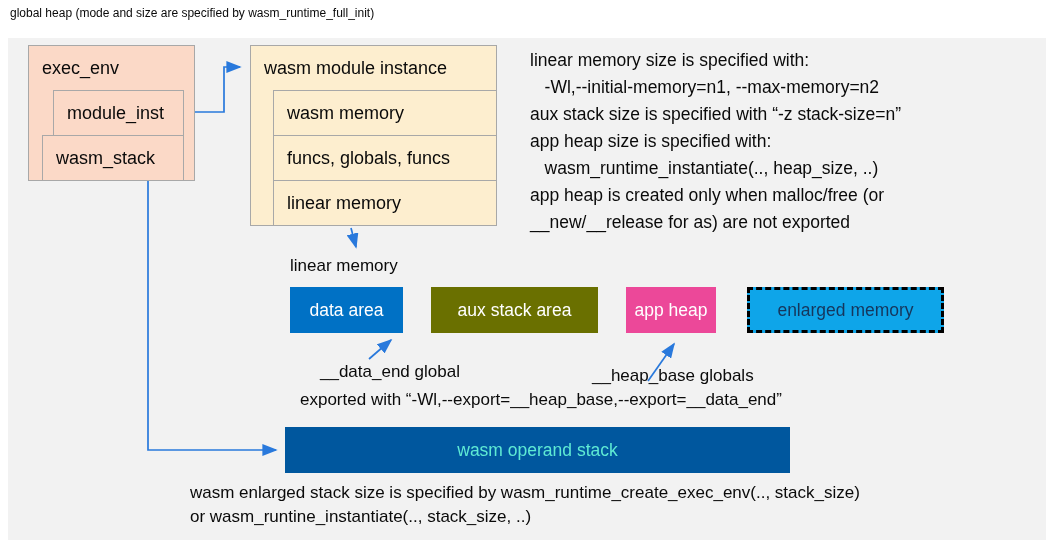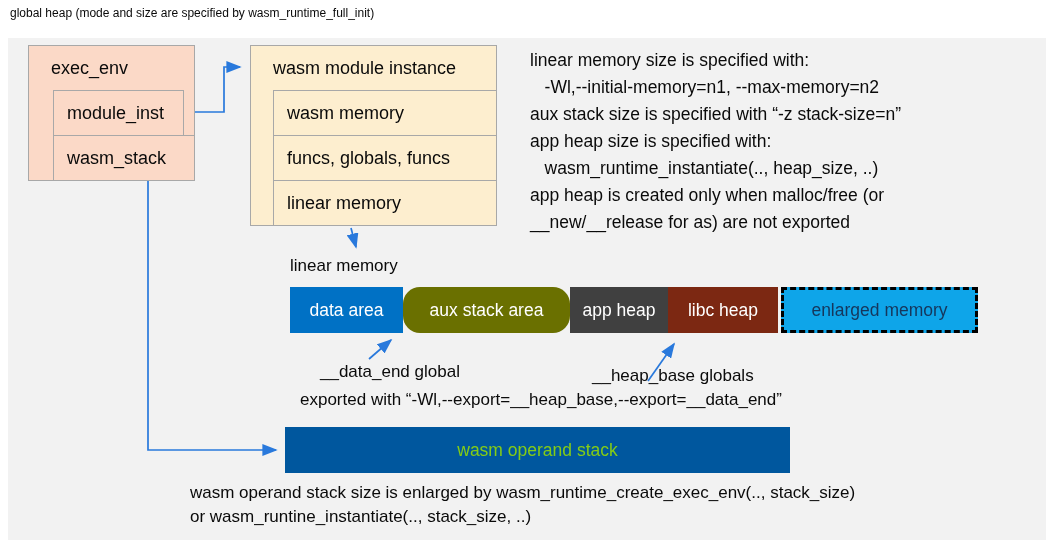--- a/index.html
+++ b/index.html
@@ -8,64 +8,64 @@
     font-family:"Liberation Sans",sans-serif;color:#0a0a0a;
   }
   #canvas-bg{position:absolute;left:8px;top:38px;width:1038px;height:502px;background:#f2f2f2;}
   .abs{position:absolute;}
   #diagram-title{left:10px;top:6px;font-size:12px;font-weight:500;letter-spacing:0;}
 
   
   .tree-box{position:absolute;border:1px solid #a8a8a8;box-sizing:border-box;}
   .exec-fill{background:#fbd9c7;}
   .inst-fill{background:#fdeecf;}
-  .tree-header{position:absolute;left:22px;top:0;height:57px;line-height:45px;font-size:18px;}
+  .tree-header{position:absolute;left:13px;top:0;height:57px;line-height:45px;font-size:18px;}
   .tree-row{position:absolute;border:1px solid #a8a8a8;box-sizing:border-box;height:46px;
             line-height:44px;padding-left:13px;font-size:18px;}
 
   
   #notes-right{left:530px;top:47px;width:516px;font-size:17.5px;line-height:27px;white-space:pre-wrap;}
 
   
   #linear-memory-label{left:290px;top:256px;font-size:17px;}
-  #memory-bar{left:290px;top:287px;height:46px;display:flex;}
+  #memory-bar{left:290px;top:287px;height:46px;display:flex;gap:28px;}
   .seg{height:46px;display:flex;align-items:center;justify-content:center;
        color:#ffffff;font-size:17.5px;box-sizing:border-box;}
   .seg-data{width:113px;background:#0071c5;}
-  .seg-aux{width:167px;background:#6a7000;border-radius:17px;}
-  .seg-appheap{width:98px;background:#404040;}
+  .seg-aux{width:167px;background:#6a7000;}
+  .seg-appheap{width:90px;background:#ec4899;}
   .seg-libc{width:110px;background:#7c2812;}
   .seg-enlarged{width:197px;margin-left:3px;background:#0ea5e9;border:3px dashed #000000;
                 color:#16365c;}
 
   .small-label{font-size:17px;}
   #data-end-label{left:320px;top:362px;}
   #heap-base-label{left:592px;top:366px;}
   #export-note{left:300px;top:390px;font-size:17px;}
 
   
   #operand-stack-bar{left:285px;top:427px;width:505px;height:46px;background:#00579e;
-    display:flex;align-items:center;justify-content:center;color:#84cc16;font-size:17.5px;text-align:center;}
+    display:flex;align-items:center;justify-content:center;color:#5eead4;font-size:17.5px;text-align:center;}
   #operand-note{left:190px;top:481px;width:850px;font-size:17px;line-height:24px;white-space:pre-wrap;}
 
   #arrows{position:absolute;left:0;top:0;width:1054px;height:547px;pointer-events:none;}
 </style>
 </head>
 <body>
 
 <div id="page">
   <div id="canvas-bg"></div>
 
   <div class="abs" id="diagram-title">global heap (mode and size are specified by wasm_runtime_full_init)</div>
 
   <div class="tree-box exec-fill" style="left:28px;top:45px;width:167px;height:136px;">
     <div class="tree-header">exec_env</div>
   </div>
   <div class="tree-row exec-fill abs" style="left:53px;top:90px;width:131px;">module_inst</div>
-  <div class="tree-row exec-fill abs" style="left:53px;top:135px;width:142px;">wasm_stack</div>
+  <div class="tree-row exec-fill abs" style="left:42px;top:135px;width:142px;">wasm_stack</div>
 
   <div class="tree-box inst-fill" style="left:250px;top:45px;width:247px;height:181px;">
     <div class="tree-header">wasm module instance</div>
   </div>
   <div class="tree-row inst-fill abs" style="left:273px;top:90px;width:224px;">wasm memory</div>
   <div class="tree-row inst-fill abs" style="left:273px;top:135px;width:224px;">funcs, globals, funcs</div>
   <div class="tree-row inst-fill abs" style="left:273px;top:180px;width:224px;">linear memory</div>
 
   <div class="abs" id="notes-right">linear memory size is specified with:
    -Wl,--initial-memory=n1, --max-memory=n2
@@ -73,32 +73,31 @@
 app heap size is specified with:
    wasm_runtime_instantiate(.., heap_size, ..)
 app heap is created only when malloc/free (or
 __new/__release for as) are not exported</div>
 
   <div class="abs" id="linear-memory-label">linear memory</div>
   <div class="abs" id="memory-bar">
     <div class="seg seg-data">data area</div>
     <div class="seg seg-aux">aux stack area</div>
     <div class="seg seg-appheap">app heap</div>
-    <div class="seg seg-libc">libc heap</div>
     <div class="seg seg-enlarged">enlarged memory</div>
   </div>
 
   <div class="abs small-label" id="data-end-label">__data_end global</div>
   <div class="abs small-label" id="heap-base-label">__heap_base globals</div>
   <div class="abs" id="export-note">exported with “-Wl,--export=__heap_base,--export=__data_end”</div>
 
   <div class="abs" id="operand-stack-bar">
     <span>wasm operand stack</span>
   </div>
-  <div class="abs" id="operand-note">wasm operand stack size is enlarged by wasm_runtime_create_exec_env(.., stack_size)
+  <div class="abs" id="operand-note">wasm enlarged stack size is specified by wasm_runtime_create_exec_env(.., stack_size)
 or wasm_runtine_instantiate(.., stack_size, ..)</div>
 
   <svg id="arrows" xmlns="http://www.w3.org/2000/svg">
     <defs>
       <marker id="arrowhead" markerWidth="9" markerHeight="7" refX="8" refY="3.5" orient="auto">
         <path d="M0,0 L9,3.5 L0,7 Z" fill="#2979dc"></path>
       </marker>
     </defs>
     <polyline points="195,112 224,112 224,67 240,67" fill="none" stroke="#2979dc" stroke-width="1.7" marker-end="url(#arrowhead)"></polyline>
     <polyline points="148,181 148,450 276,450" fill="none" stroke="#2979dc" stroke-width="1.7" marker-end="url(#arrowhead)"></polyline>

